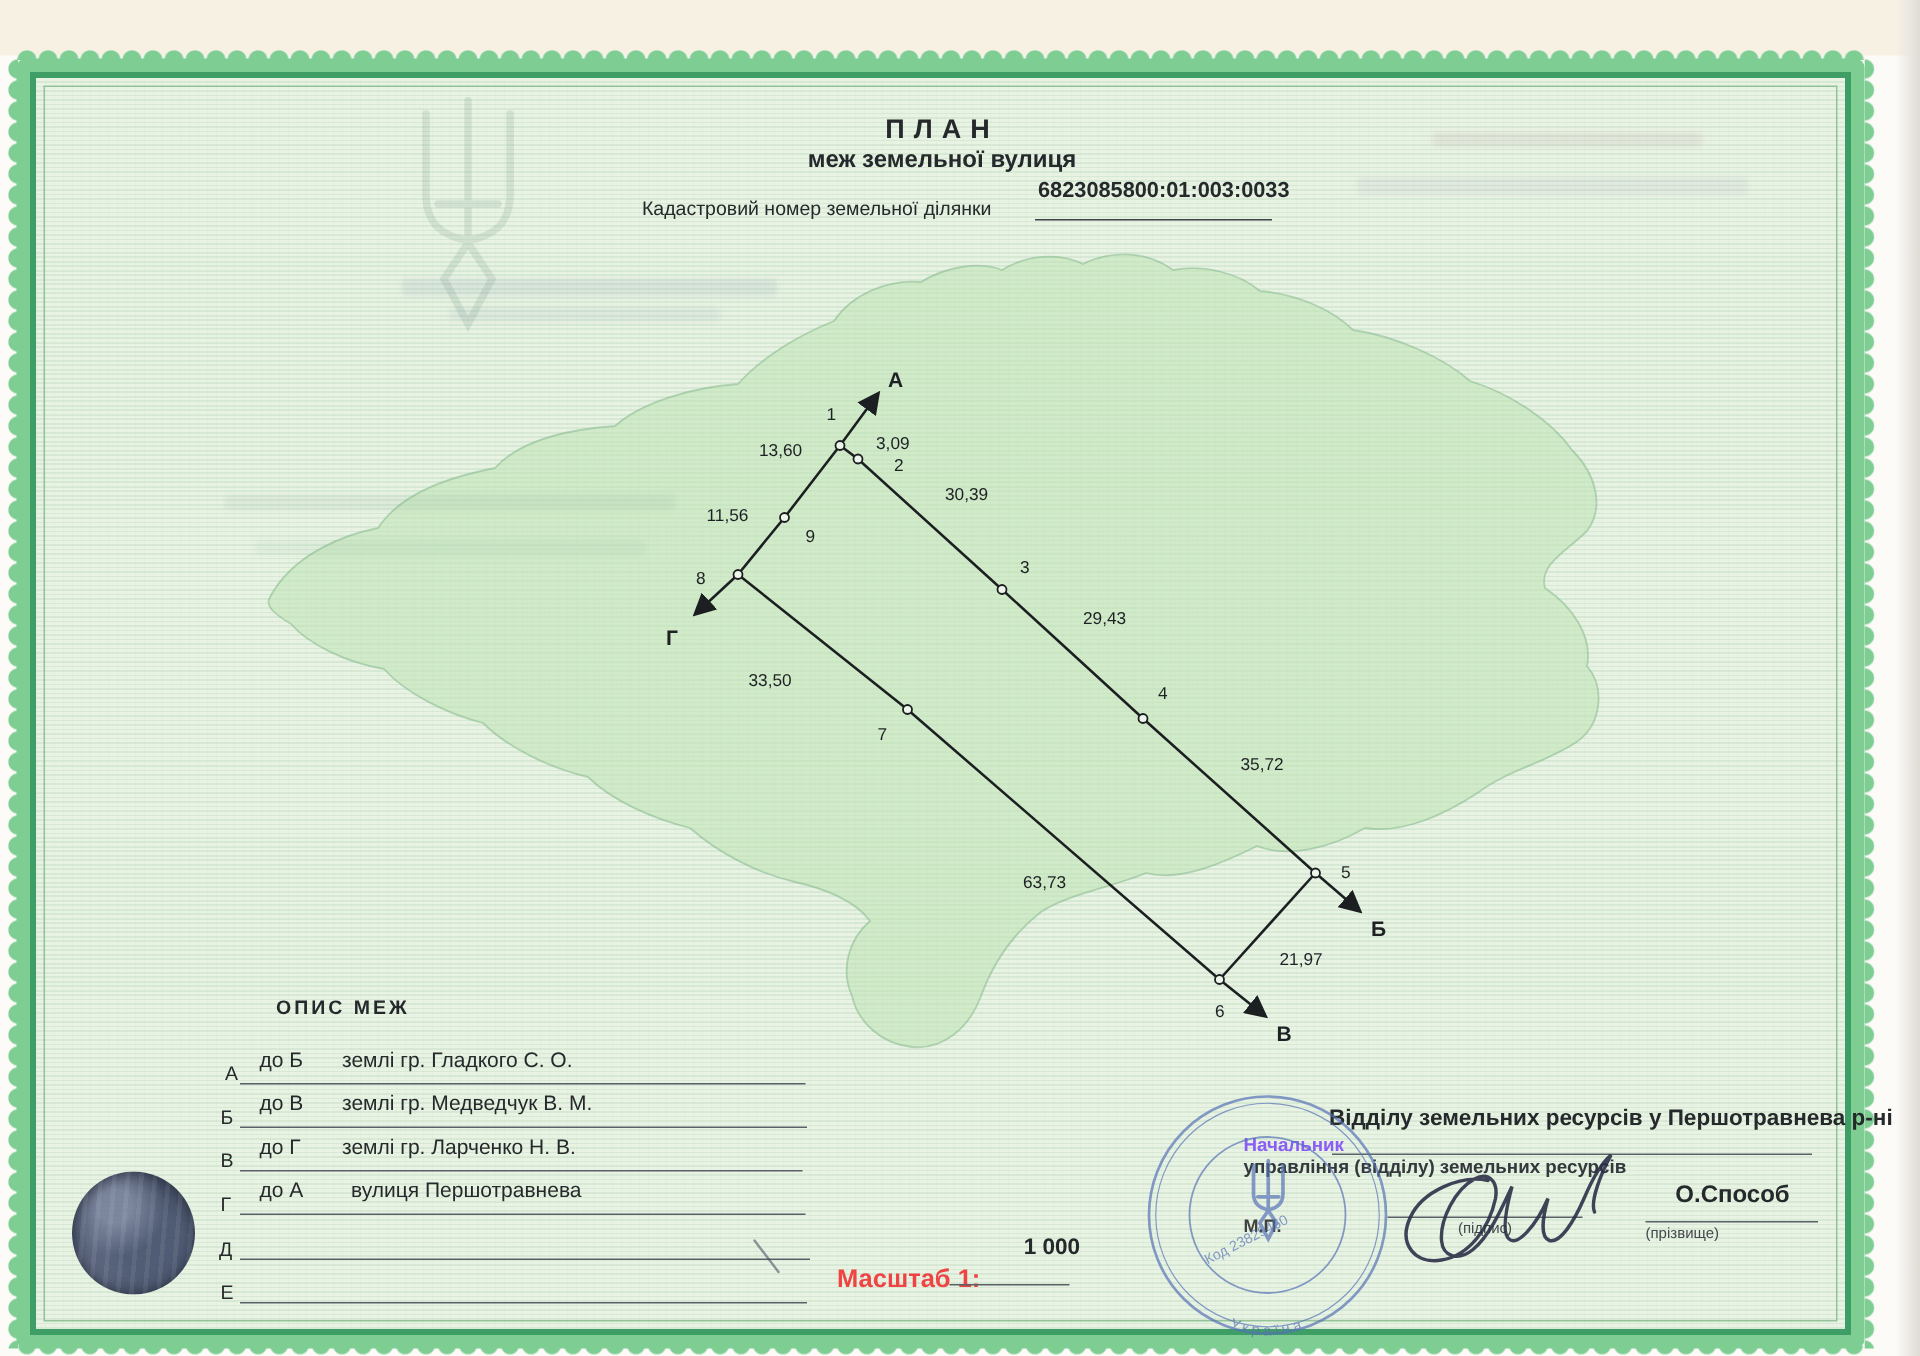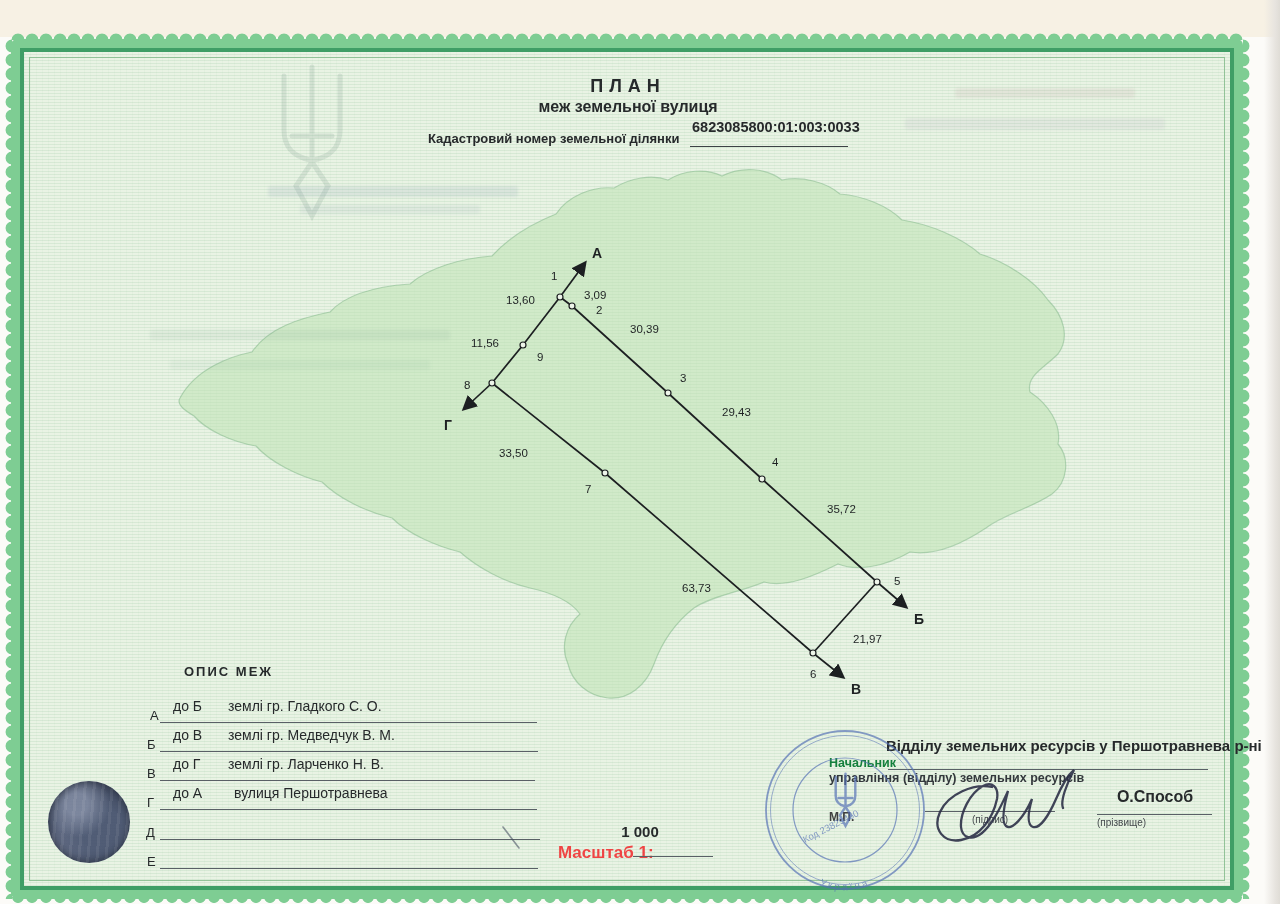--- a/index.html
+++ b/index.html
@@ -35,32 +35,32 @@
     background-image:
       repeating-linear-gradient(0deg, rgba(122,180,135,.16) 0 1px, rgba(0,0,0,0) 1px 3px),
       repeating-linear-gradient(90deg, rgba(150,205,160,.07) 0 1px, rgba(0,0,0,0) 1px 6px);}
   .frame-inner{position:absolute;left:5px;top:5px;right:5px;bottom:5px;
     border:1px solid rgba(120,180,130,.75);}
   
   .ghost{filter:blur(1.6px);border-radius:3px;}
   
   .hdr-title{left:428px;top:76px;width:400px;text-align:center;font-size:18px;font-weight:bold;letter-spacing:6px;}
   .hdr-sub{left:428px;top:98px;width:400px;text-align:center;font-size:16px;font-weight:bold;}
-  .cad-label{left:428px;top:131px;font-size:13px;font-weight:bold;}
+  .cad-label{left:428px;top:131px;font-size:13px;font-weight:normal;}
   .cad-num{left:692px;top:119px;width:156px;text-align:center;font-size:14.5px;font-weight:bold;}
   .cad-line{left:690px;top:146px;width:158px;border-top:1.4px solid #3d4246;}
   .opis-title{left:184px;top:664px;font-size:13px;font-weight:bold;letter-spacing:2px;}
   .opis-letter{font-size:13px;}
   .opis-to{font-size:14px;}
   .opis-text{font-size:14px;}
   .uline{border-top:1px solid #596066;}
-  .scale-val{left:560px;top:823px;width:160px;text-align:center;font-size:15px;font-weight:bold;}
+  .scale-val{left:560px;top:823px;width:160px;text-align:right;font-size:15px;font-weight:bold;}
   .scale-label{left:558px;top:843px;font-size:17px;font-weight:bold;color:#ef4444;}
   .appr-dept{left:886px;top:737px;font-size:15px;font-weight:bold;}
-  .appr-pos1{left:829px;top:756px;font-size:12.5px;font-weight:bold;color:#15803d;}
+  .appr-pos1{left:829px;top:756px;font-size:12.5px;font-weight:bold;color:#8b5cf6;}
   .appr-pos2{left:829px;top:771px;font-size:12.5px;font-weight:bold;color:#33383c;}
   .appr-mp{left:829px;top:810px;font-size:12px;font-weight:bold;color:#404040;}
   .appr-caption{font-size:10px;color:#44494d;}
   .appr-name{left:1097px;top:788px;width:116px;text-align:center;font-size:16px;font-weight:bold;}
   
   .dark-seal{left:48px;top:781px;width:82px;height:82px;border-radius:50%;opacity:.93;
     background:
       radial-gradient(circle at 35% 28%, rgba(122,132,158,.9) 0 14%, rgba(0,0,0,0) 42%),
       radial-gradient(circle at 68% 62%, rgba(70,82,110,.95) 0 28%, rgba(0,0,0,0) 55%),
       radial-gradient(circle at 28% 70%, rgba(90,100,128,.8) 0 18%, rgba(0,0,0,0) 45%),

